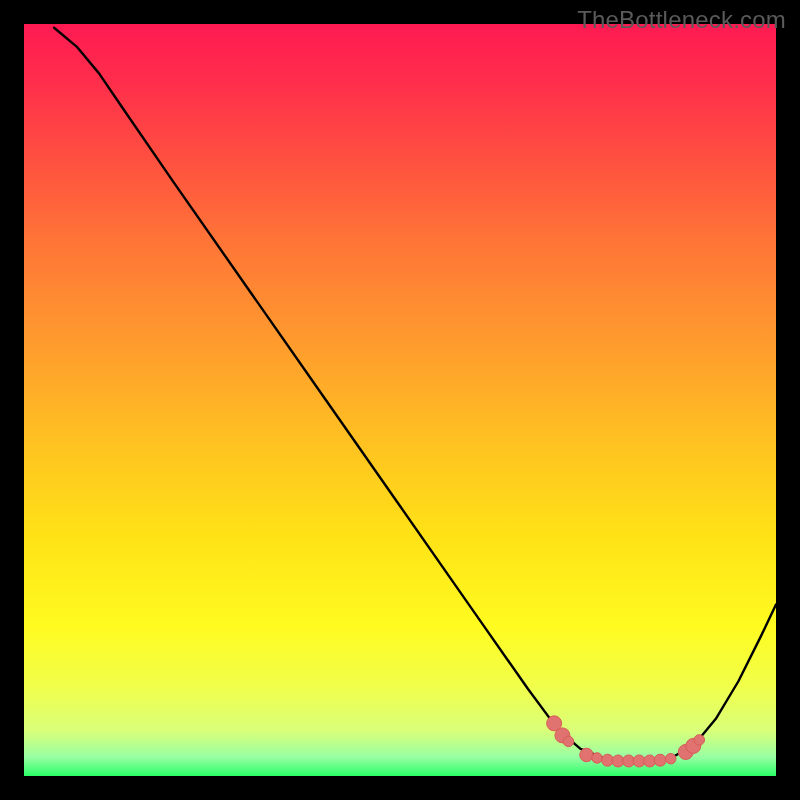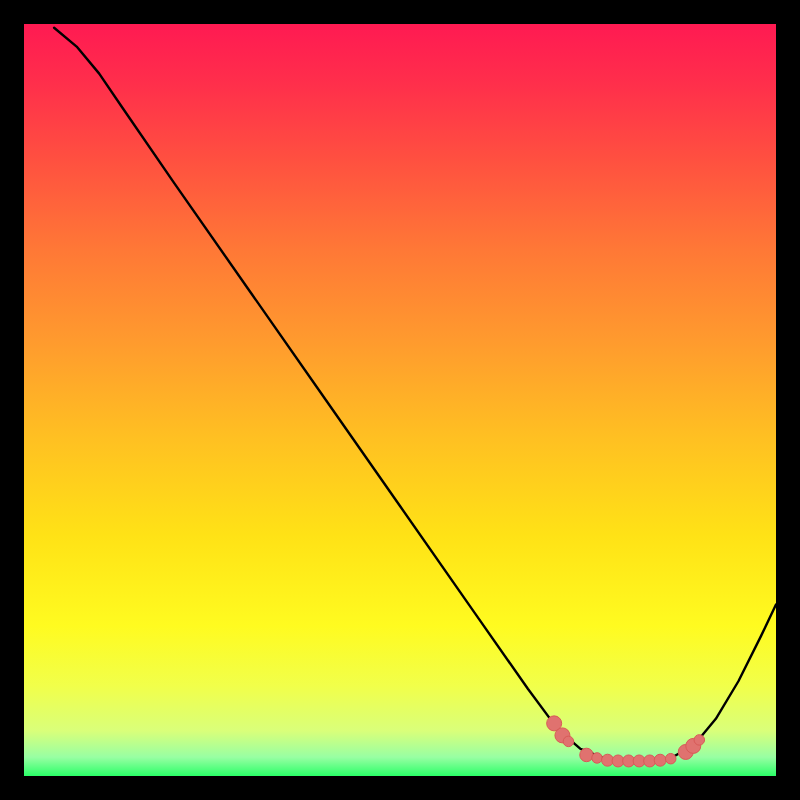--- a/index.html
+++ b/index.html
@@ -4,20 +4,21 @@
 <style>
 html,body{margin:0;padding:0;width:800px;height:800px;background:#000;overflow:hidden}
 .wrap{position:relative;width:800px;height:800px}
 .watermark{position:absolute;top:6px;right:14px;color:#5a5a5a;font:24px Arial,Helvetica,sans-serif;z-index:10;letter-spacing:.2px}
 svg{position:absolute;inset:0}
 </style>
 </head>
 <body>
 
 <div class="wrap">
+  <div class="watermark">TheBottleneck.com</div>
   <svg id="chart-svg" viewBox="0 0 800 800" preserveAspectRatio="none">
       <defs>
         <linearGradient id="bg-grad" x1="0" y1="0" x2="0" y2="1">
           <stop offset="0%" stop-color="#ff1a52"></stop>
           <stop offset="8%" stop-color="#ff2f4b"></stop>
           <stop offset="18%" stop-color="#ff5040"></stop>
           <stop offset="30%" stop-color="#ff7836"></stop>
           <stop offset="42%" stop-color="#ff9a2e"></stop>
           <stop offset="55.00000000000001%" stop-color="#ffc022"></stop>
           <stop offset="68%" stop-color="#ffe216"></stop>

